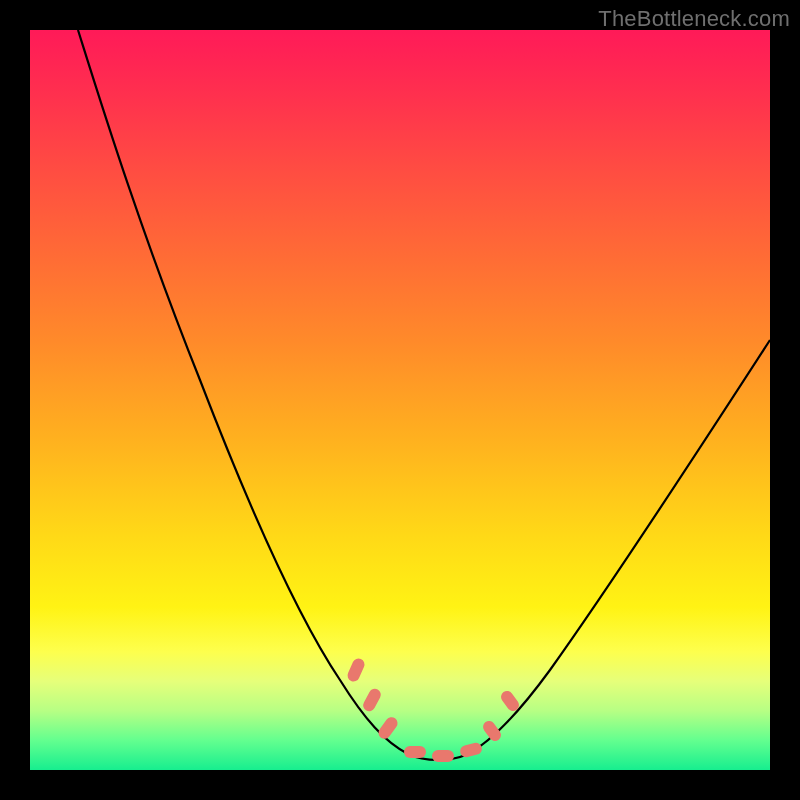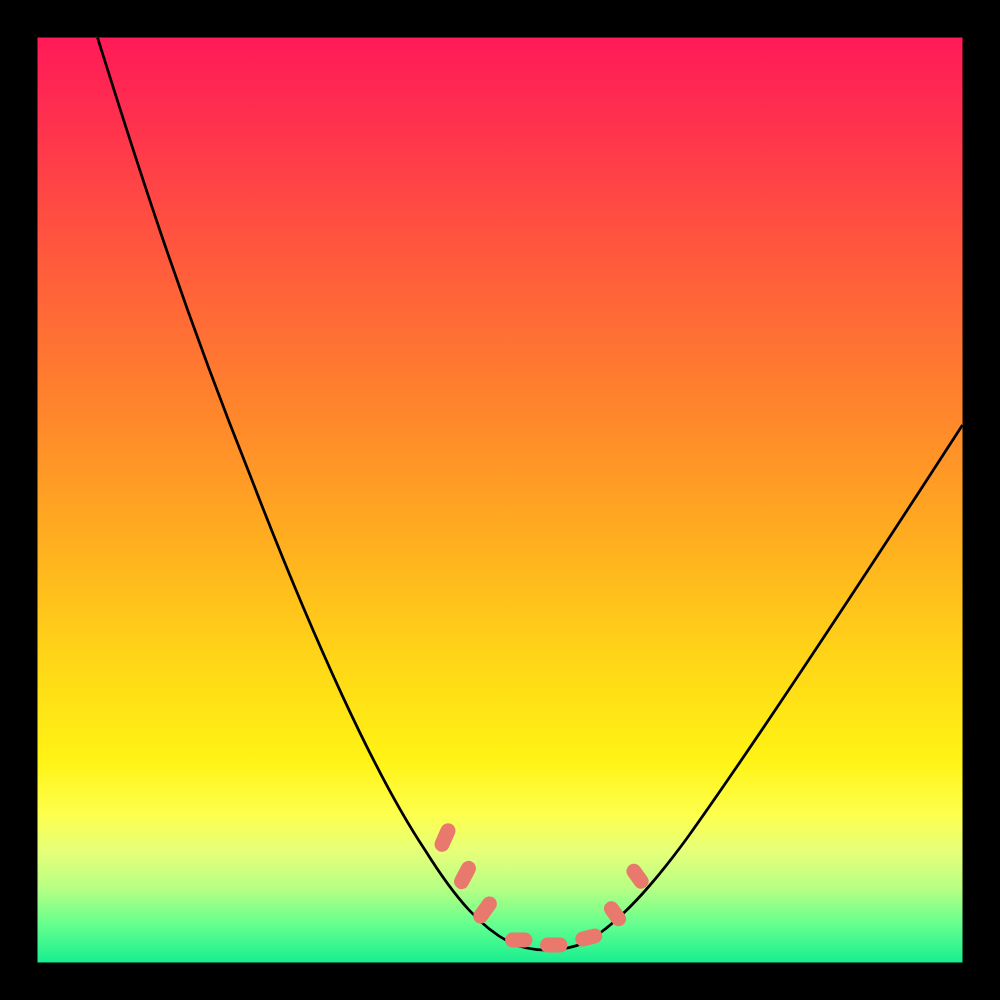--- a/index.html
+++ b/index.html
@@ -98,13 +98,14 @@
       <rect class="marker" x="336" y="658" width="12" height="24" rx="6" ry="6" transform="rotate(28 342 670)"></rect>
       <rect class="marker" x="352" y="686" width="12" height="24" rx="6" ry="6" transform="rotate(36 358 698)"></rect>
       <rect class="marker" x="374" y="716" width="22" height="12" rx="6" ry="6"></rect>
       <rect class="marker" x="402" y="720" width="22" height="12" rx="6" ry="6"></rect>
       <rect class="marker" x="430" y="714" width="22" height="12" rx="6" ry="6" transform="rotate(-14 441 720)"></rect>
       <rect class="marker" x="456" y="690" width="12" height="22" rx="6" ry="6" transform="rotate(-36 462 701)"></rect>
       <rect class="marker" x="474" y="660" width="12" height="22" rx="6" ry="6" transform="rotate(-36 480 671)"></rect>
     </svg>
 
   </div>
+  <div class="watermark">TheBottleneck.com</div>
 </div>
 
 </body></html>

